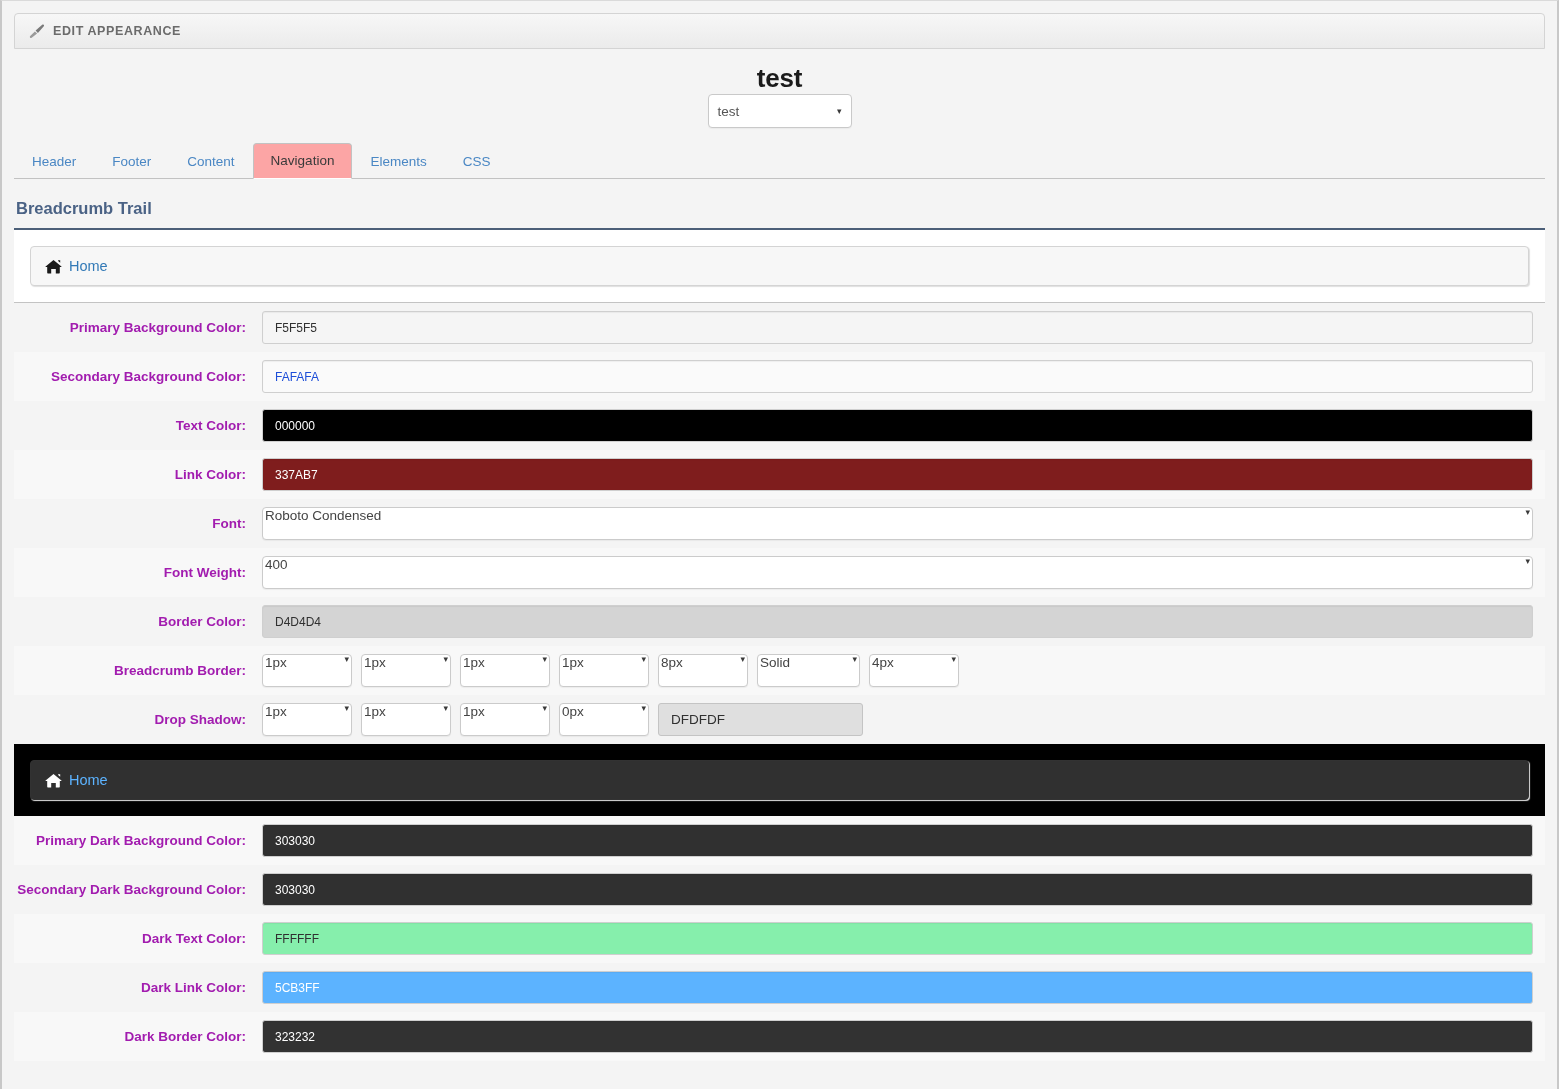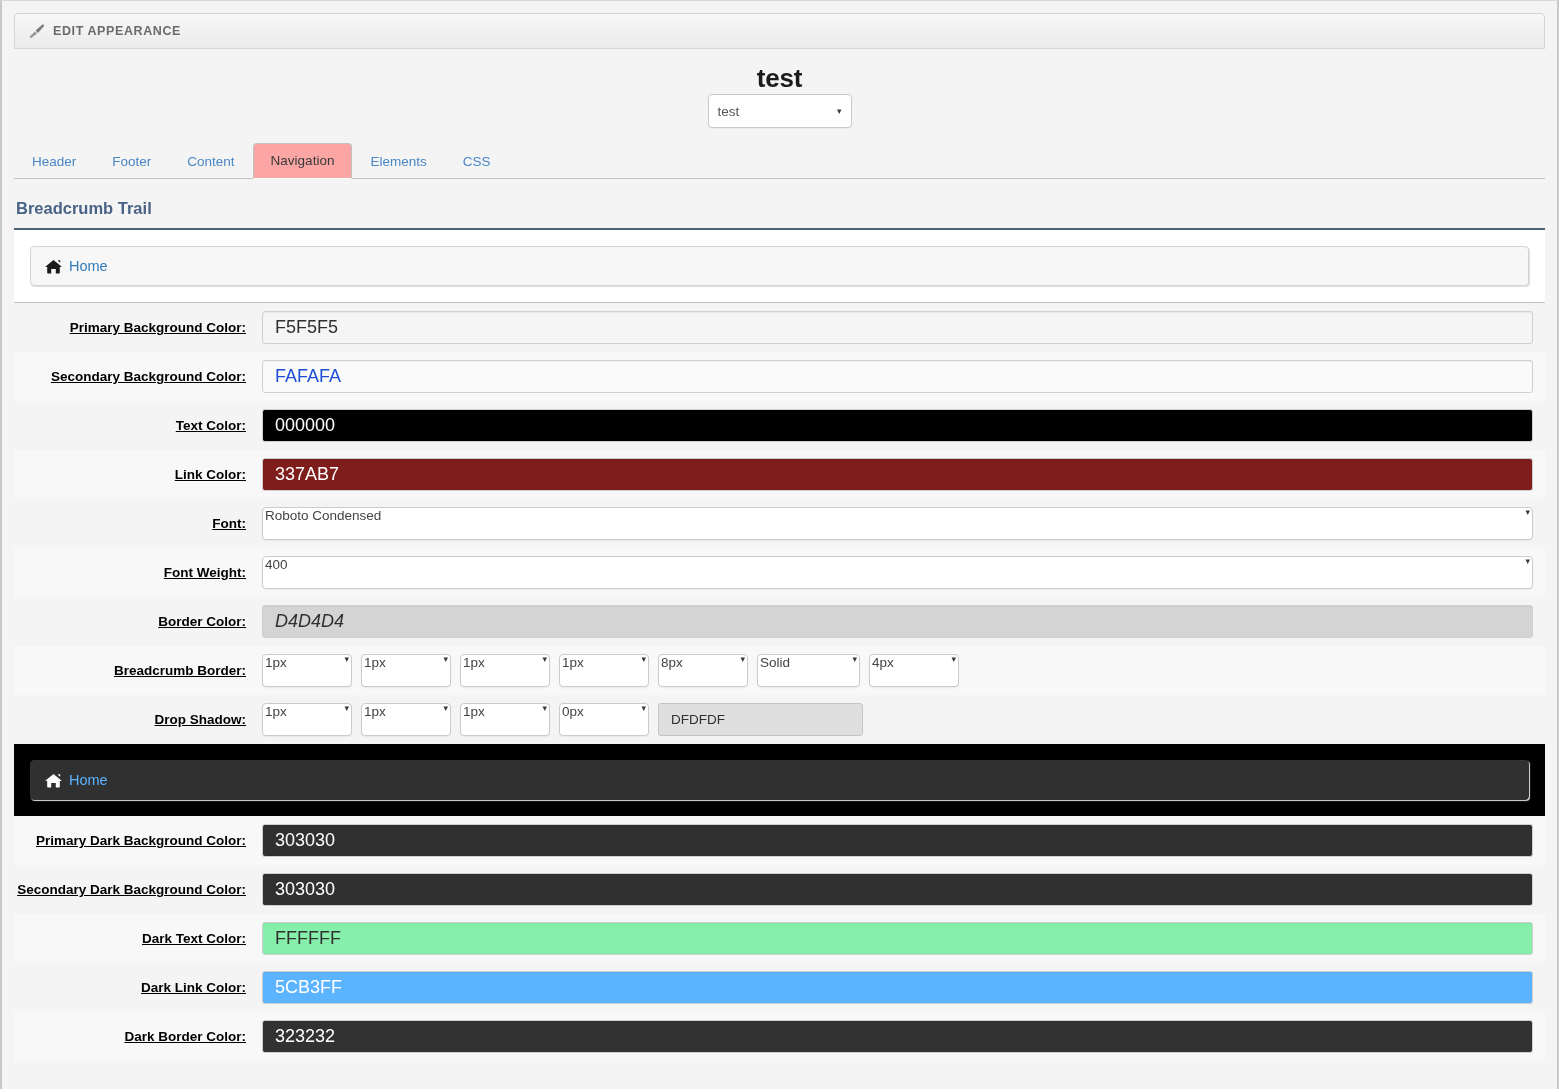--- a/index.html
+++ b/index.html
@@ -166,34 +166,33 @@
   }
   .frow.odd  { background: #f4f4f4; }
   .frow.even { background: #f8f8f8; }
   .flabel {
     width: 248px;
     flex: none;
     text-align: right;
     padding-right: 16px;
     font-size: 13.5px;
     font-weight: bold;
-    color: #000000;
-    text-decoration: underline;
+    color: #a21caf;
   }
   .fctrl { flex: 1; padding-right: 12px; display: flex; align-items: center; gap: 9px; }
 
   .txtfield {
     width: 100%;
     height: 33px;
     border: 1px solid #cfcfcf;
     border-radius: 3px;
     display: flex;
     align-items: center;
     padding: 8px 12px;
-    font-size: 18px;
+    font-size: 12px;
     box-shadow: 0 1px 1px rgba(0,0,0,.05) inset;
   }
   .sel {
     height: 33px;
     background: #ffffff;
     border: 1px solid #cbcbcb;
     border-radius: 4px;
     display: flex;
     padding: 0 2px;
     font-size: 13.5px;
@@ -305,21 +304,21 @@
         <div class="sel wide">
           <span class="val">400</span>
           <span class="caret">▾</span>
         </div>
       </div>
     </div>
 
     <div class="frow odd">
       <div class="flabel">Border Color:</div>
       <div class="fctrl">
-        <div class="txtfield" id="f-border-color" style="background: rgb(212, 212, 212); color: rgb(48, 48, 48); font-style: italic;">D4D4D4</div>
+        <div class="txtfield" id="f-border-color" style="background: rgb(212, 212, 212); color: rgb(48, 48, 48);">D4D4D4</div>
       </div>
     </div>
 
     <div class="frow even">
       <div class="flabel">Breadcrumb Border:</div>
       <div class="fctrl">
         <div class="sel mini">
           <span class="val">1px</span>
           <span class="caret">▾</span>
         </div>

